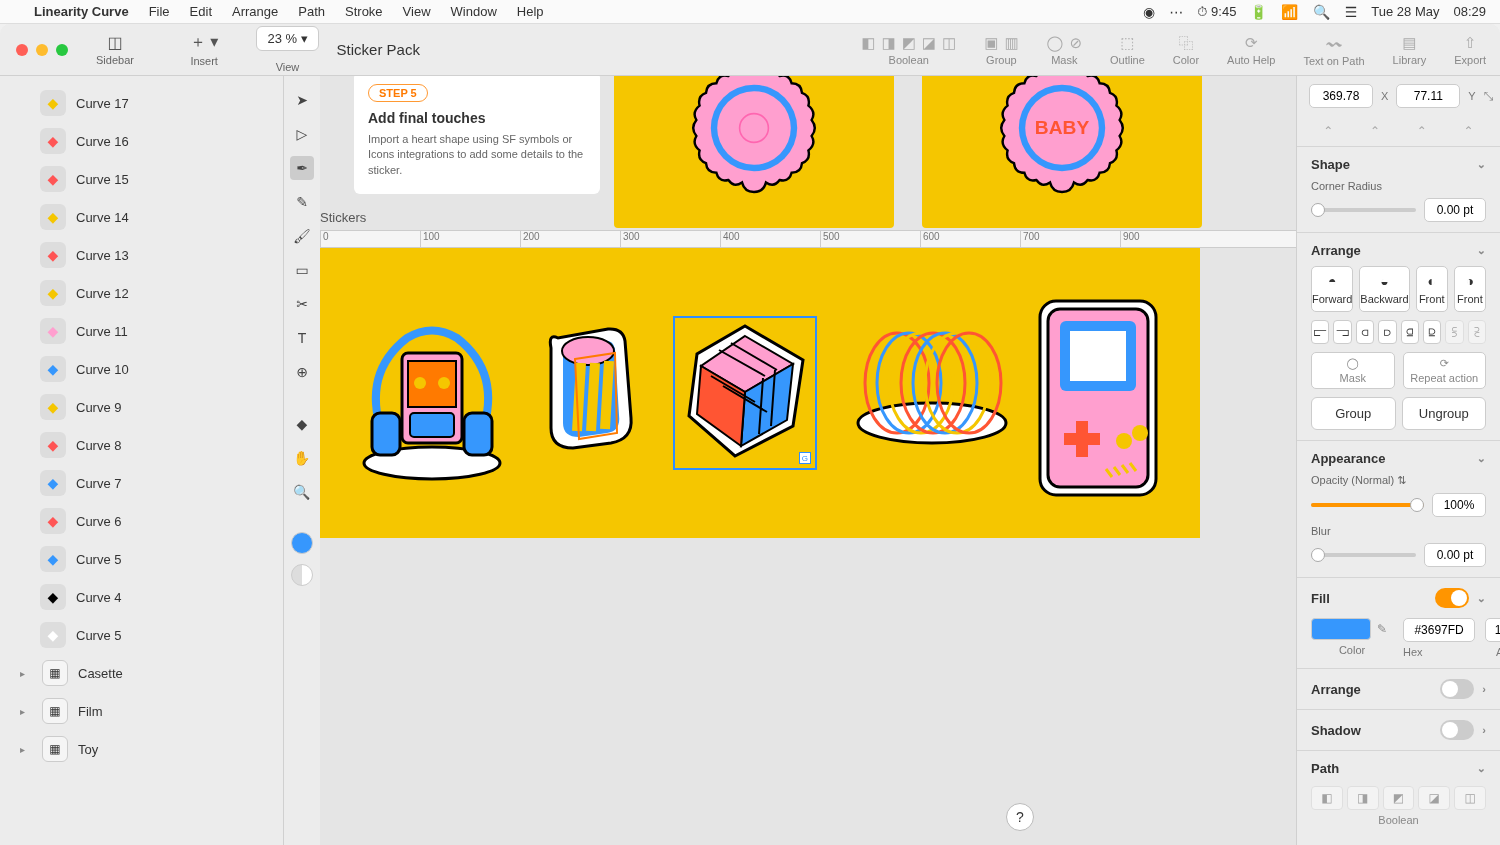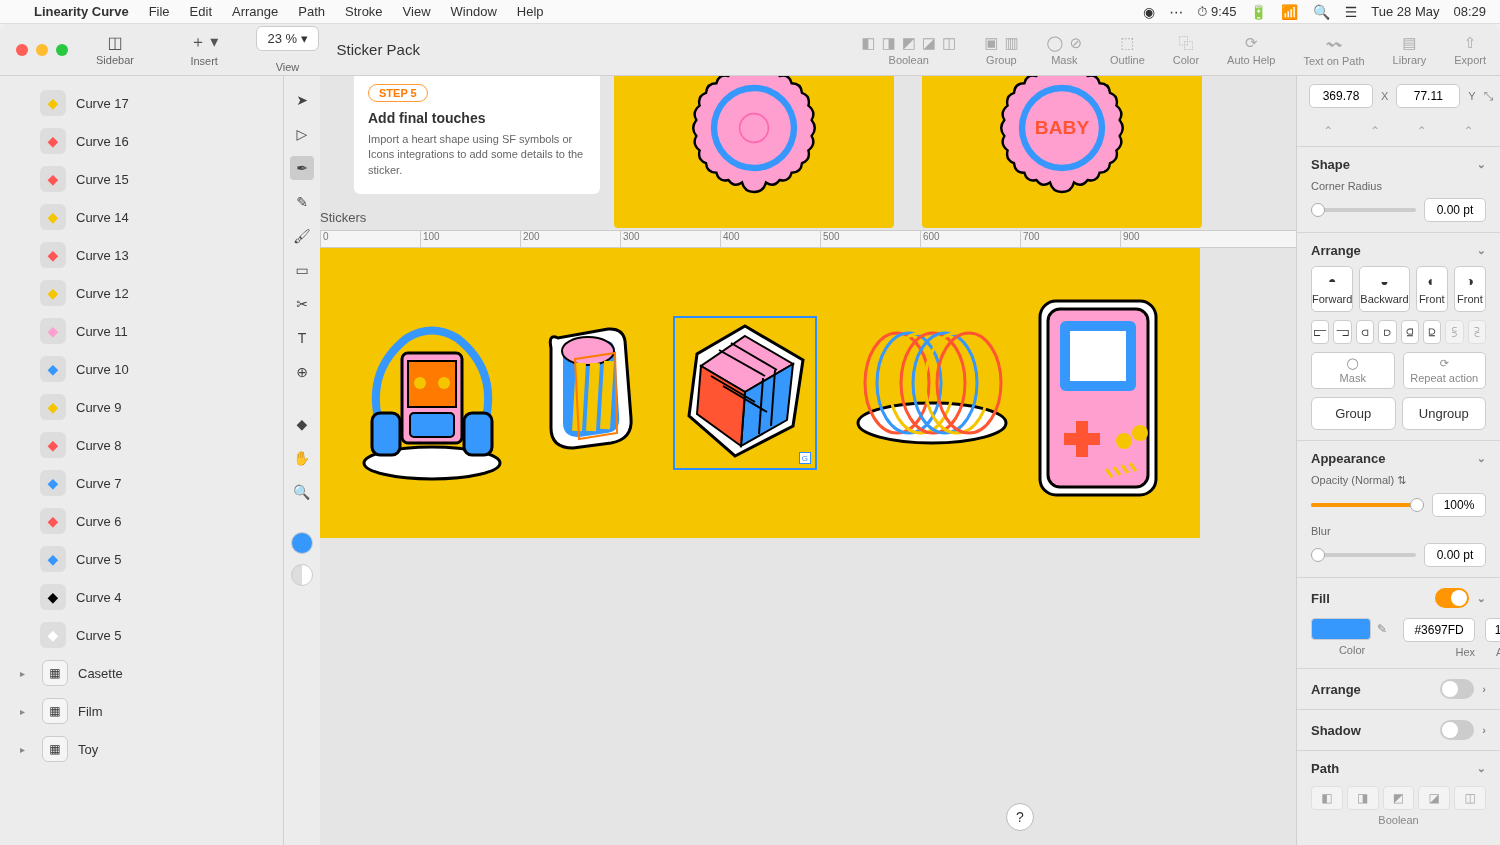--- a/index.html
+++ b/index.html
@@ -562,21 +562,21 @@
           </div>
         </div>
         <div style="display:flex;gap:10px;align-items:flex-start;margin-top:10px;">
           <div style="display:flex;flex-direction:column;align-items:center;gap:4px;">
             <div style="display:flex;align-items:center;">
               <div class="color-swatch" style="background:#3697fd;"></div>
               <span style="padding:0 6px;color:#888;">✎</span>
             </div>
             <span class="insp-label">Color</span>
           </div>
-          <div style="display:flex;flex-direction:column;align-items:flex-end;gap:4px;">
+          <div style="display:flex;flex-direction:column;align-items:flex-start;gap:4px;">
             <input class="insp-field" style="width: 72px;" value="#3697FD">
             <span class="insp-label">Hex</span>
           </div>
           <div style="display:flex;flex-direction:column;align-items:center;gap:4px;">
             <input class="insp-field" style="width: 50px;" value="100%">
             <span class="insp-label">Alpha</span>
           </div>
         </div>
       </div>
 

